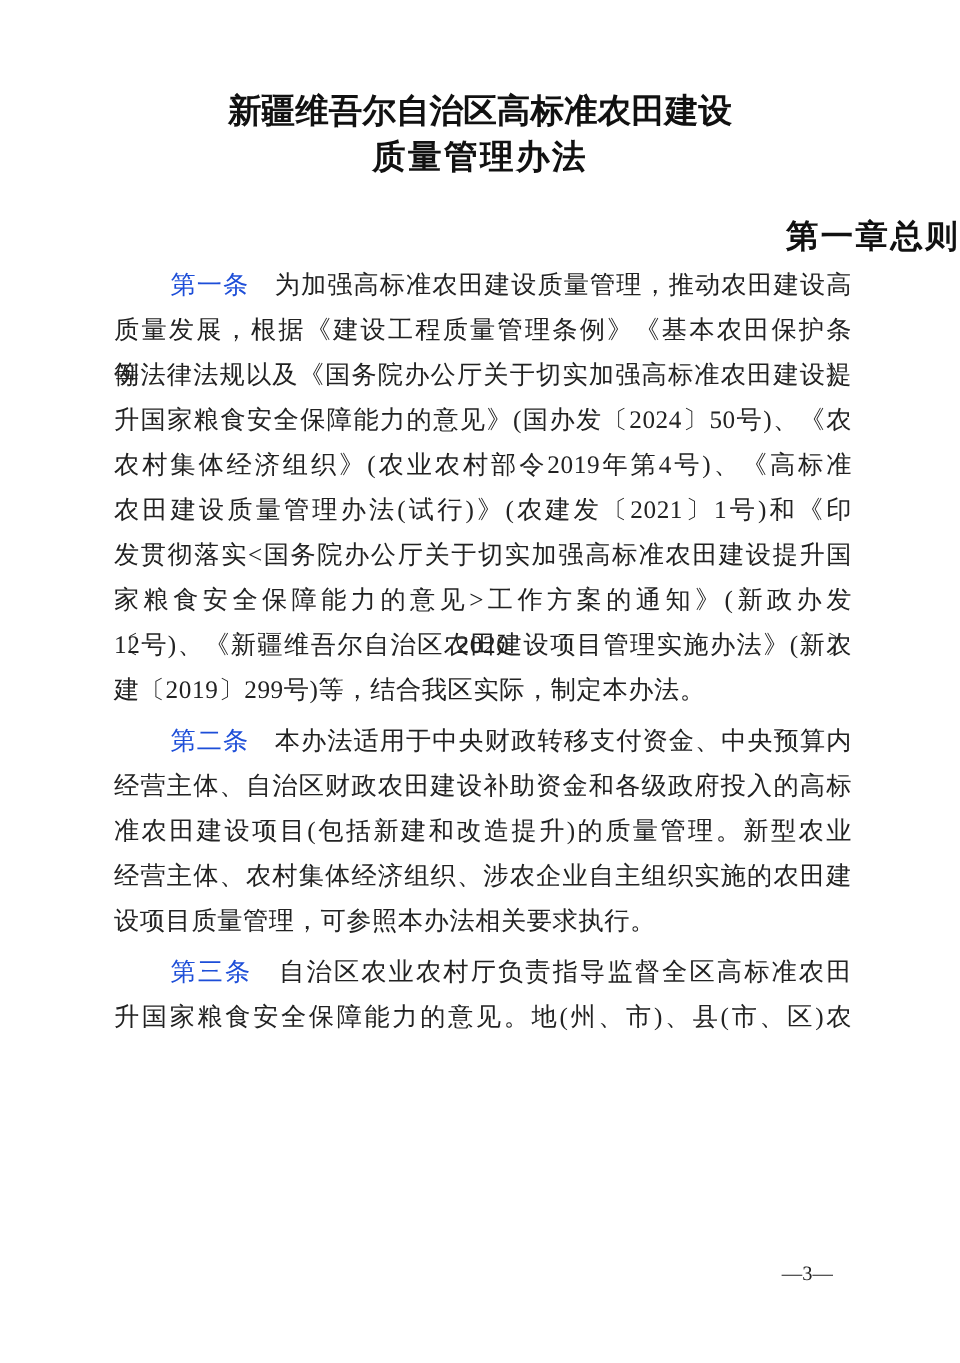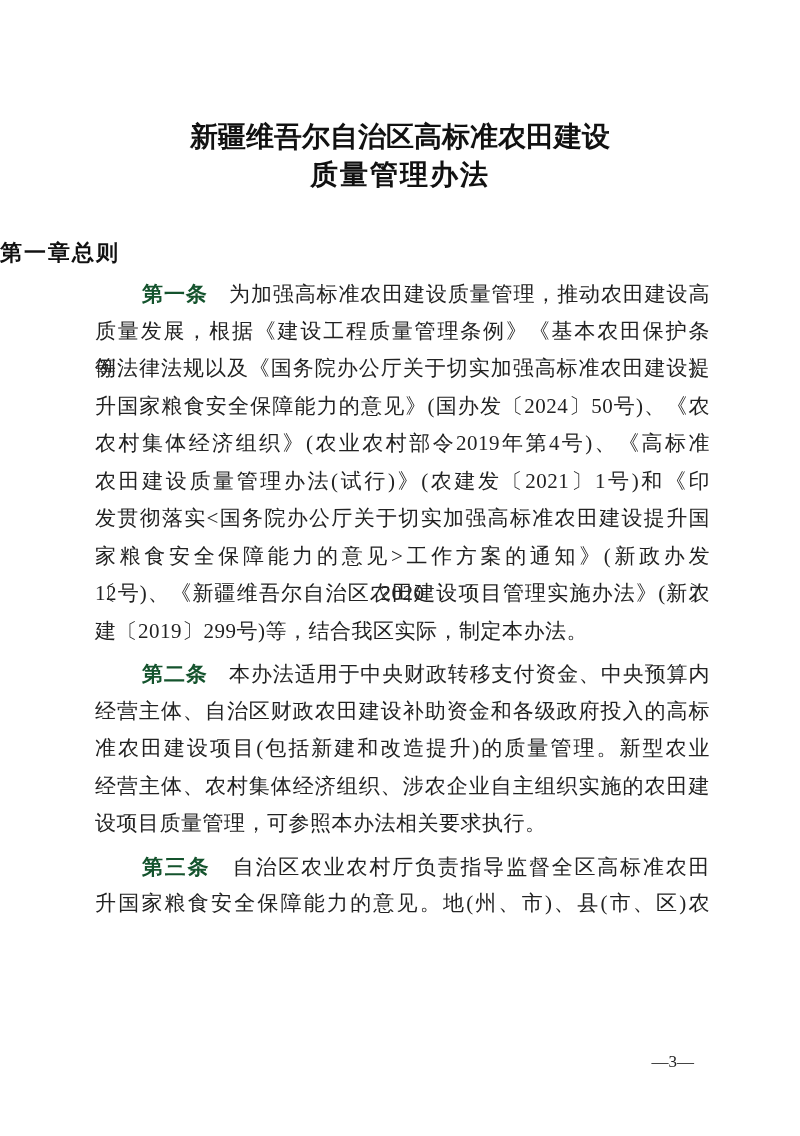--- a/index.html
+++ b/index.html
@@ -11,39 +11,39 @@
     position: relative;
     width: 800px;
     height: 1136px;
     background: #ffffff;
     color: #1e1e1e;
     font-family: "Liberation Serif", serif;
     overflow: hidden;
     margin: 0 auto;
   }
   .title {
-    padding-top: 118px;
+    padding-top: 74px;
     text-align: center;
     font-family: "Liberation Sans", sans-serif;
     font-weight: 700;
     font-size: 28px;
     line-height: 38px;
     color: #111111;
   }
   .title .t2 {
     letter-spacing: 2px;
   }
   .chapter {
-    margin-top: 44px;
+    margin-top: 32px;
     height: 30px;
     line-height: 30px;
-    text-align: left;
+    text-align: right;
     font-family: "Liberation Sans", sans-serif;
     font-weight: 700;
-    font-size: 22px;
+    font-size: 27px;
     letter-spacing: 2px;
     color: #111111;
   }
   .articles {
     margin: 7px 90px 0 95px; 
     width: 615px;
   }
   .article {
     margin: 0;
   }
@@ -62,22 +62,22 @@
   }
   .line.no-just {
     text-align: right;
     text-align-last: left;
   }
   .line.first {
     padding-left: 47px; 
   }
   .label {
     font-family: "Liberation Sans", sans-serif;
-    font-weight: 700;
-    color: #14532d;
+    font-weight: 400;
+    color: #1d4ed8;
   }
   .gap {
     display: inline-block;
     width: 21px; 
   }
   .page-number {
     position: absolute;
     top: 1052px;
     right: 106px;
     font-size: 17px;

